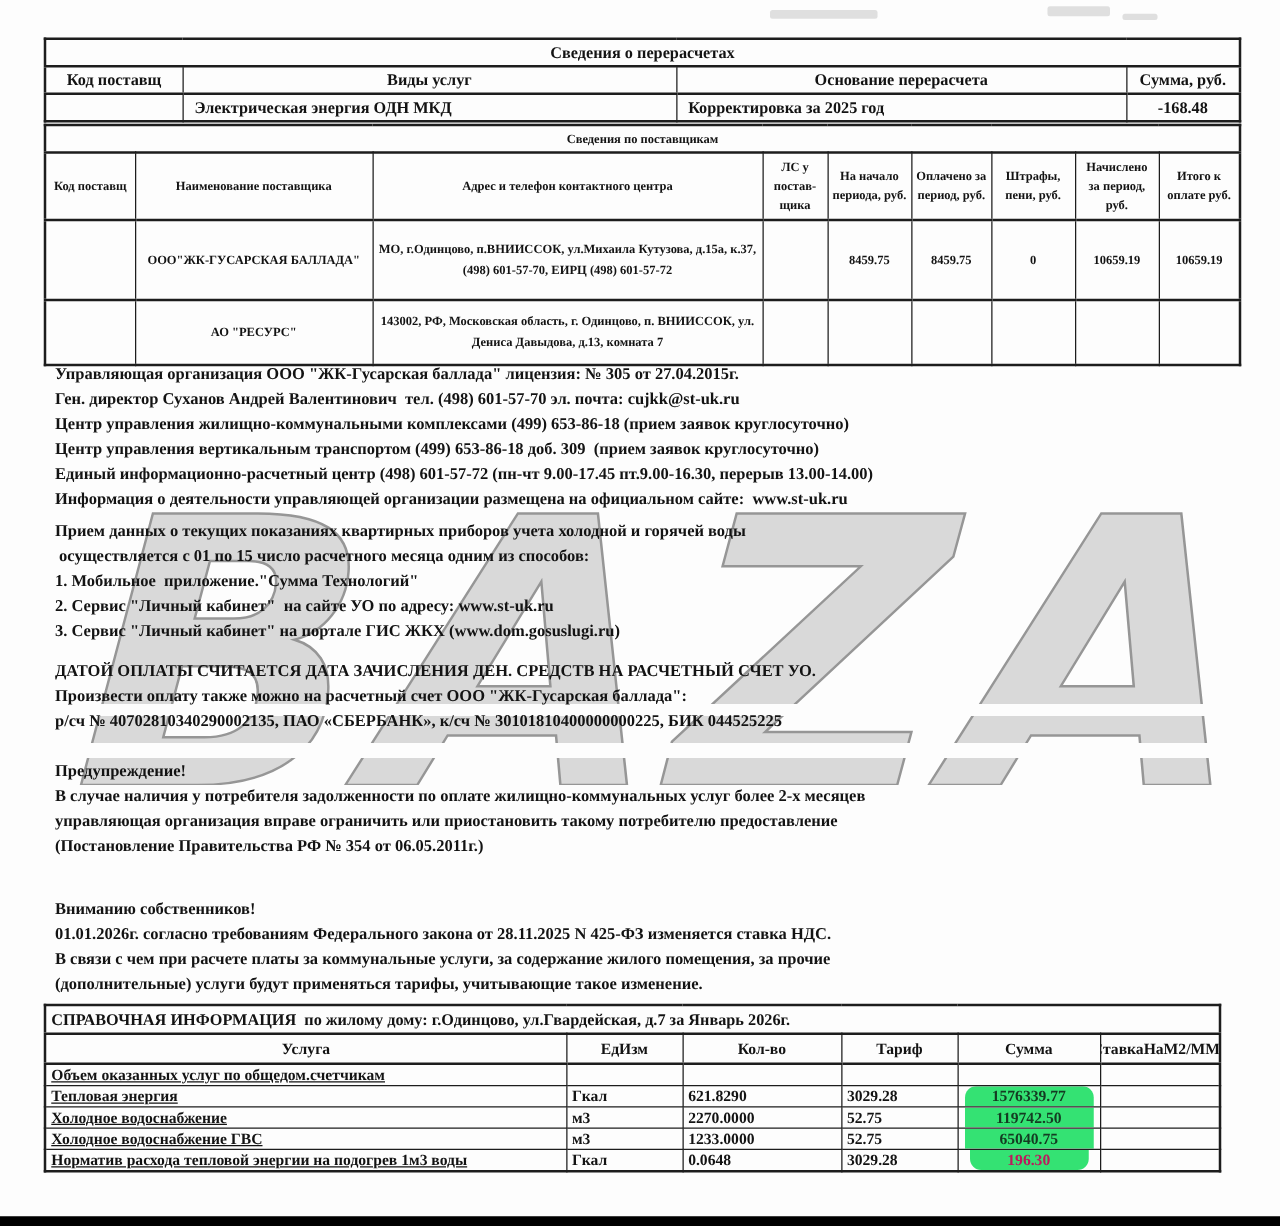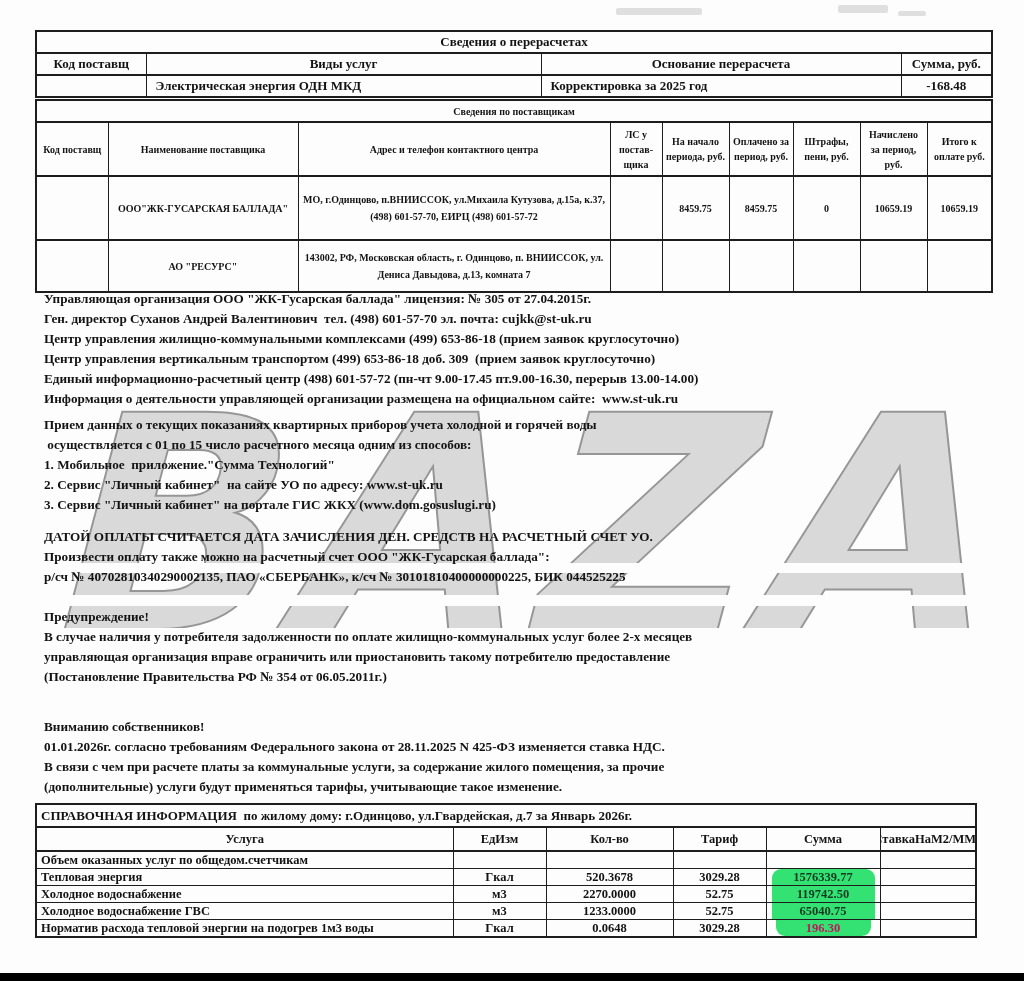--- a/index.html
+++ b/index.html
@@ -54,22 +54,22 @@
   .info { position:absolute; left:44px; top:289px; width:945px; z-index:2;
           font-size:13.2px; line-height:20px; }
   .info .line { white-space:pre-wrap; }
   .p2 { margin-top:6px; } .p3 { margin-top:12px; } .p4 { margin-top:20px; } .p5 { margin-top:30px; }
 
   
   .t3 { left:35px; top:803px; width:941px; border:2px solid #1d1d1d; font-size:12.5px; }
   .t3 td { padding:0 4px; height:16px; line-height:16px; vertical-align:middle; }
   .t3 .title-row td { text-align:left; font-size:13px; height:21px; line-height:21px; border-bottom-width:2px; white-space:pre-wrap; }
   .t3 .head td { text-align:center; height:22px; line-height:22px; border-bottom-width:2px; }
-  .t3 td.svc { text-align:left; }
-  .t3 td.num { text-align:center; }
+  .t3 td.svc { text-align:left;text-decoration:underline; }
+  .t3 td.num { text-align:left; }
   .t3 .head td.th-clip { padding:0; }
   .th-clip span { display:inline-block; margin-left:-7px; white-space:nowrap; }
   .t3 td.sum-cell { padding:0; text-align:center; }
   .hl { display:block; margin:0 5px; height:16px; line-height:16px; text-align:center; }
   .hl-top { border-radius:9px 9px 0 0; }
   .hl-bot { border-radius:0 0 9px 9px; margin:0 9px; }
 
   
   .footer-bar { position:absolute; left:0; top:973px; width:1024px; height:8px; background:#000; z-index:3; }
 </style>
@@ -222,21 +222,21 @@
       <td class="svc">Объем оказанных услуг по общедом.счетчикам</td>
       <td></td>
       <td></td>
       <td></td>
       <td></td>
       <td></td>
     </tr>
     <tr>
       <td class="svc">Тепловая энергия</td>
       <td class="num">Гкал</td>
-      <td class="num">520.3678</td>
+      <td class="num">621.8290</td>
       <td class="num">3029.28</td>
       <td class="sum-cell">
             <span class="hl hl-top" style="background: rgb(52, 226, 115); color: rgb(20, 59, 34);">1576339.77</span>
           </td>
       <td></td>
     </tr>
     <tr>
       <td class="svc">Холодное водоснабжение</td>
       <td class="num">м3</td>
       <td class="num">2270.0000</td>

